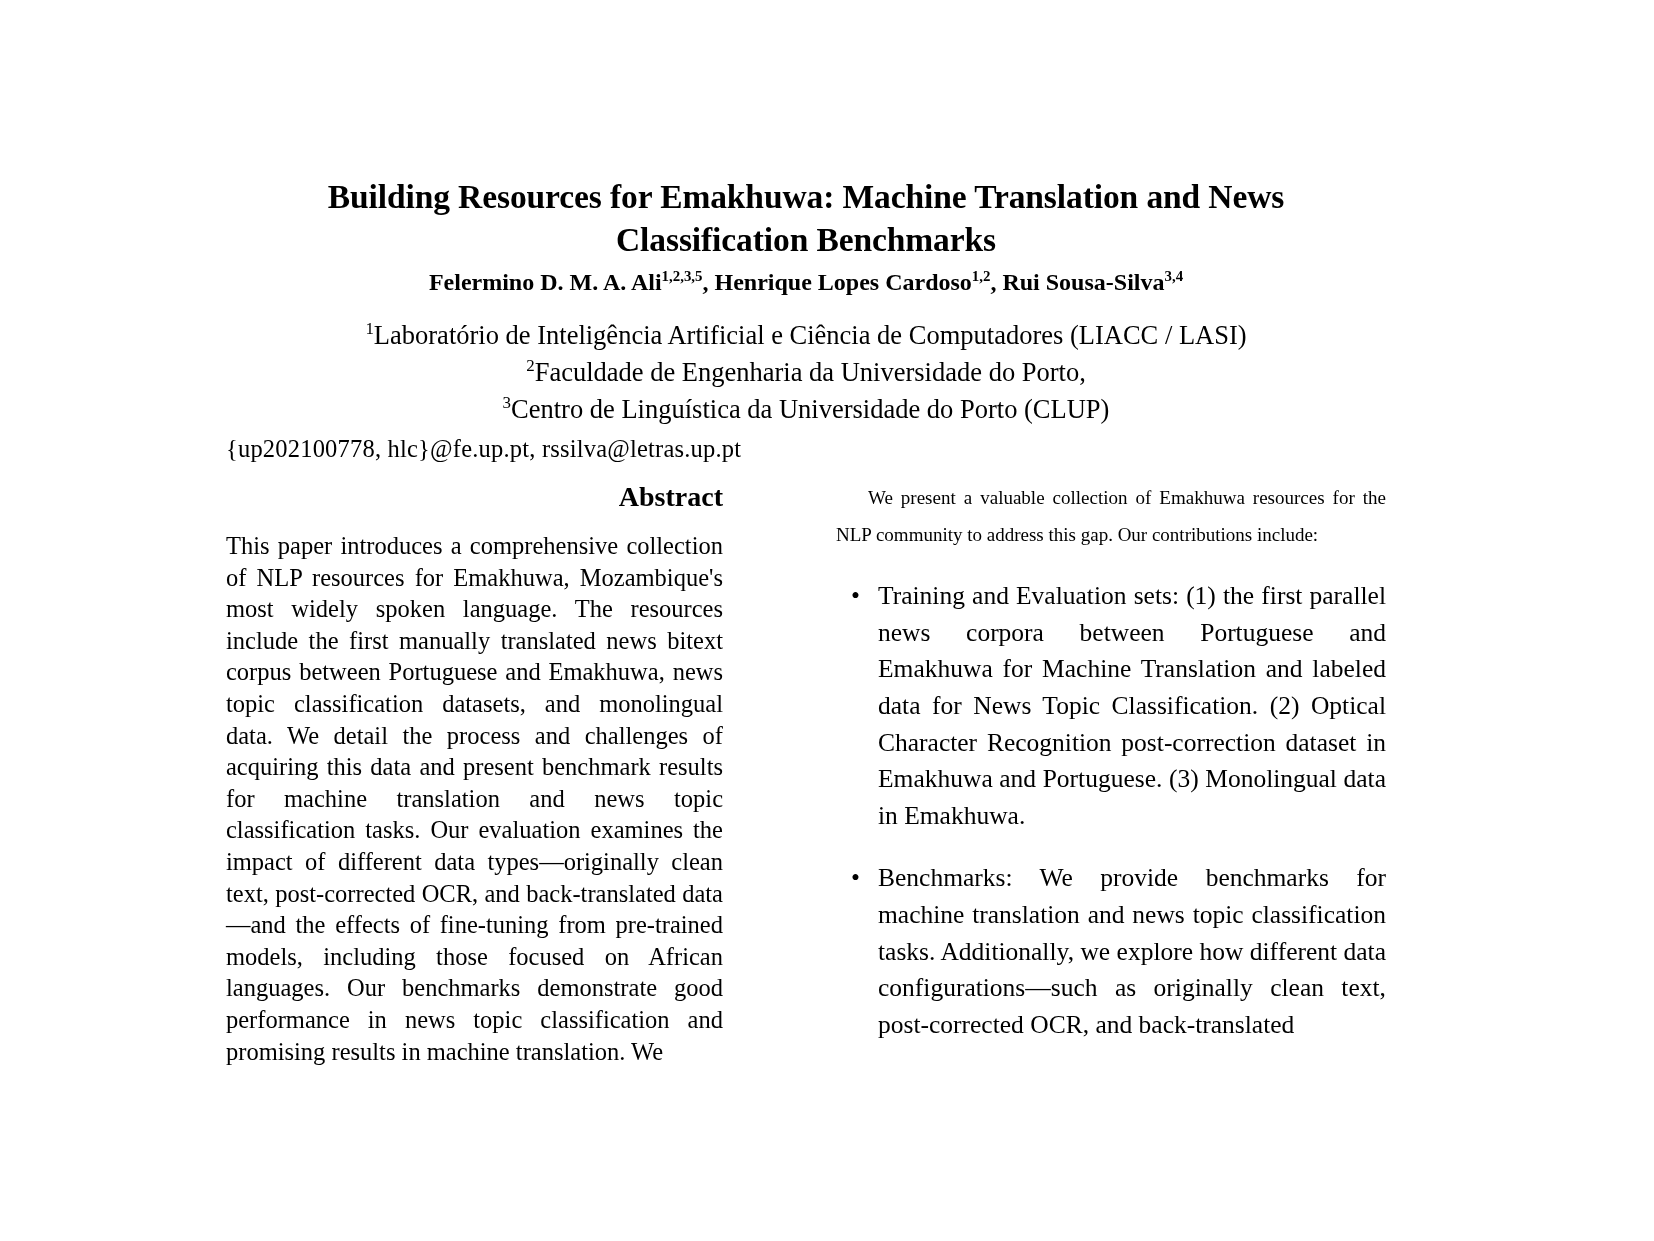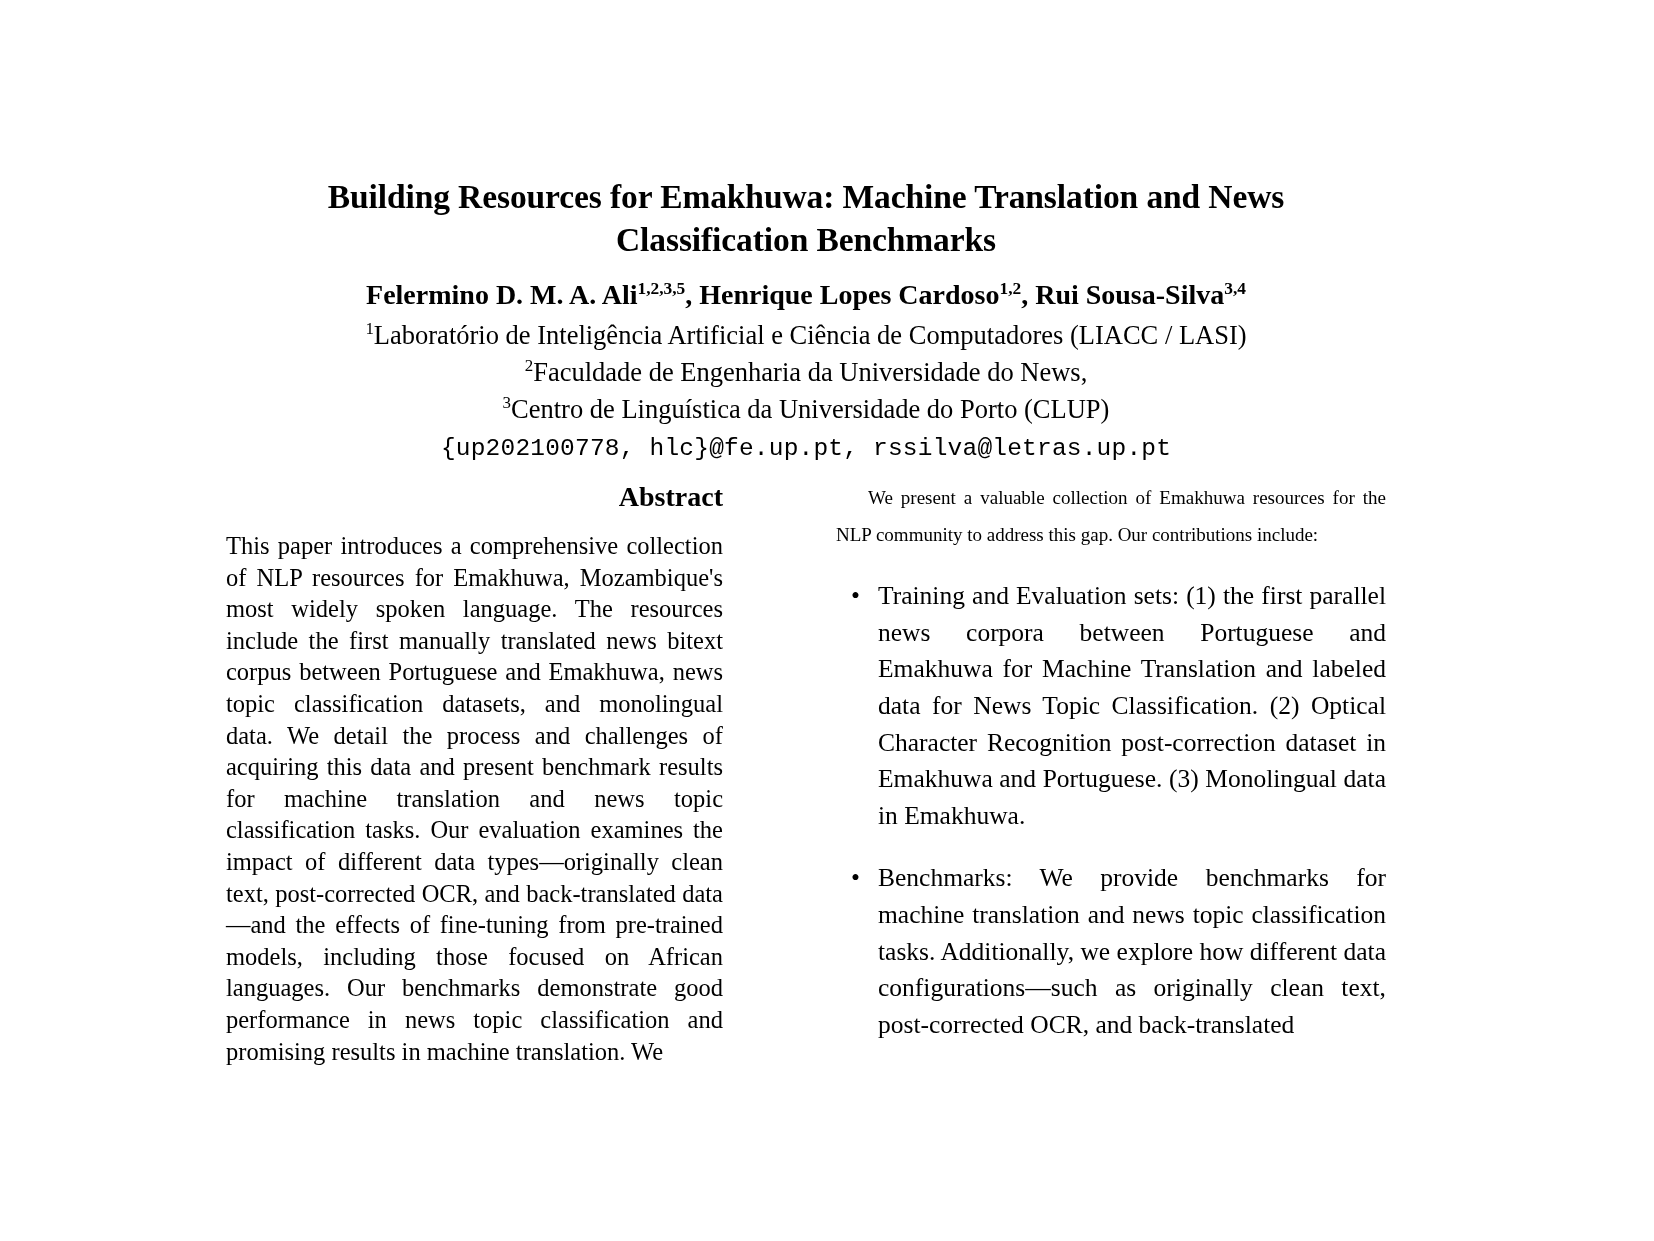--- a/index.html
+++ b/index.html
@@ -36,51 +36,51 @@
     font-weight: bold;
     line-height: 43px;
     text-align: center;
     letter-spacing: -0.1px;
     margin: 0 0 0 0;
     padding: 0 36px;
   }
 
   
   .authors {
-    margin-top: 16px;
-    font-size: 28px;
+    margin-top: 3px;
+    font-size: 24px;
     font-weight: bold;
     text-align: center;
     line-height: 36px;
   }
   .authors sup {
     font-size: 0.62em;
     vertical-align: super;
     line-height: 0;
     font-weight: bold;
   }
 
   
   .affiliations {
-    margin-top: 4px;
+    margin-top: 17px;
     text-align: center;
     font-size: 26.5px;
     line-height: 37px;
   }
   .affiliation-line sup {
     font-size: 0.64em;
     vertical-align: super;
     line-height: 0;
   }
   .email-line {
-    font-family: Liberation Mono, monospace;
+    font-family: Liberation Serif, serif;
     font-size: 24.5px;
     line-height: 37px;
     letter-spacing: 0.2px;
-    text-align: center;
+    text-align: left;
     margin-top: 2px;
   }
 
   
   .columns {
     margin-top: 13px;
     display: flex;
     align-items: flex-start;
   }
   .col-left {
@@ -151,21 +151,21 @@
 
     <h1 class="paper-title">Building Resources for Emakhuwa: Machine Translation and News Classification Benchmarks</h1>
 
     <div class="authors">Felermino D. M. A. Ali<sup>1,2,3,5</sup>, Henrique Lopes Cardoso<sup>1,2</sup>, Rui Sousa-Silva<sup>3,4</sup></div>
 
     <div class="affiliations">
       <div class="affiliation-line">
         <sup>1</sup><span>Laboratório de Inteligência Artificial e Ciência de Computadores (LIACC / LASI)</span>
       </div>
       <div class="affiliation-line">
-        <sup>2</sup><span>Faculdade de Engenharia da Universidade do News,</span>
+        <sup>2</sup><span>Faculdade de Engenharia da Universidade do Porto,</span>
       </div>
       <div class="affiliation-line">
         <sup>3</sup><span>Centro de Linguística da Universidade do Porto (CLUP)</span>
       </div>
       <div class="email-line">{up202100778, hlc}@fe.up.pt, rssilva@letras.up.pt</div>
     </div>
 
     <div class="columns">
 
       <div class="col-left">

